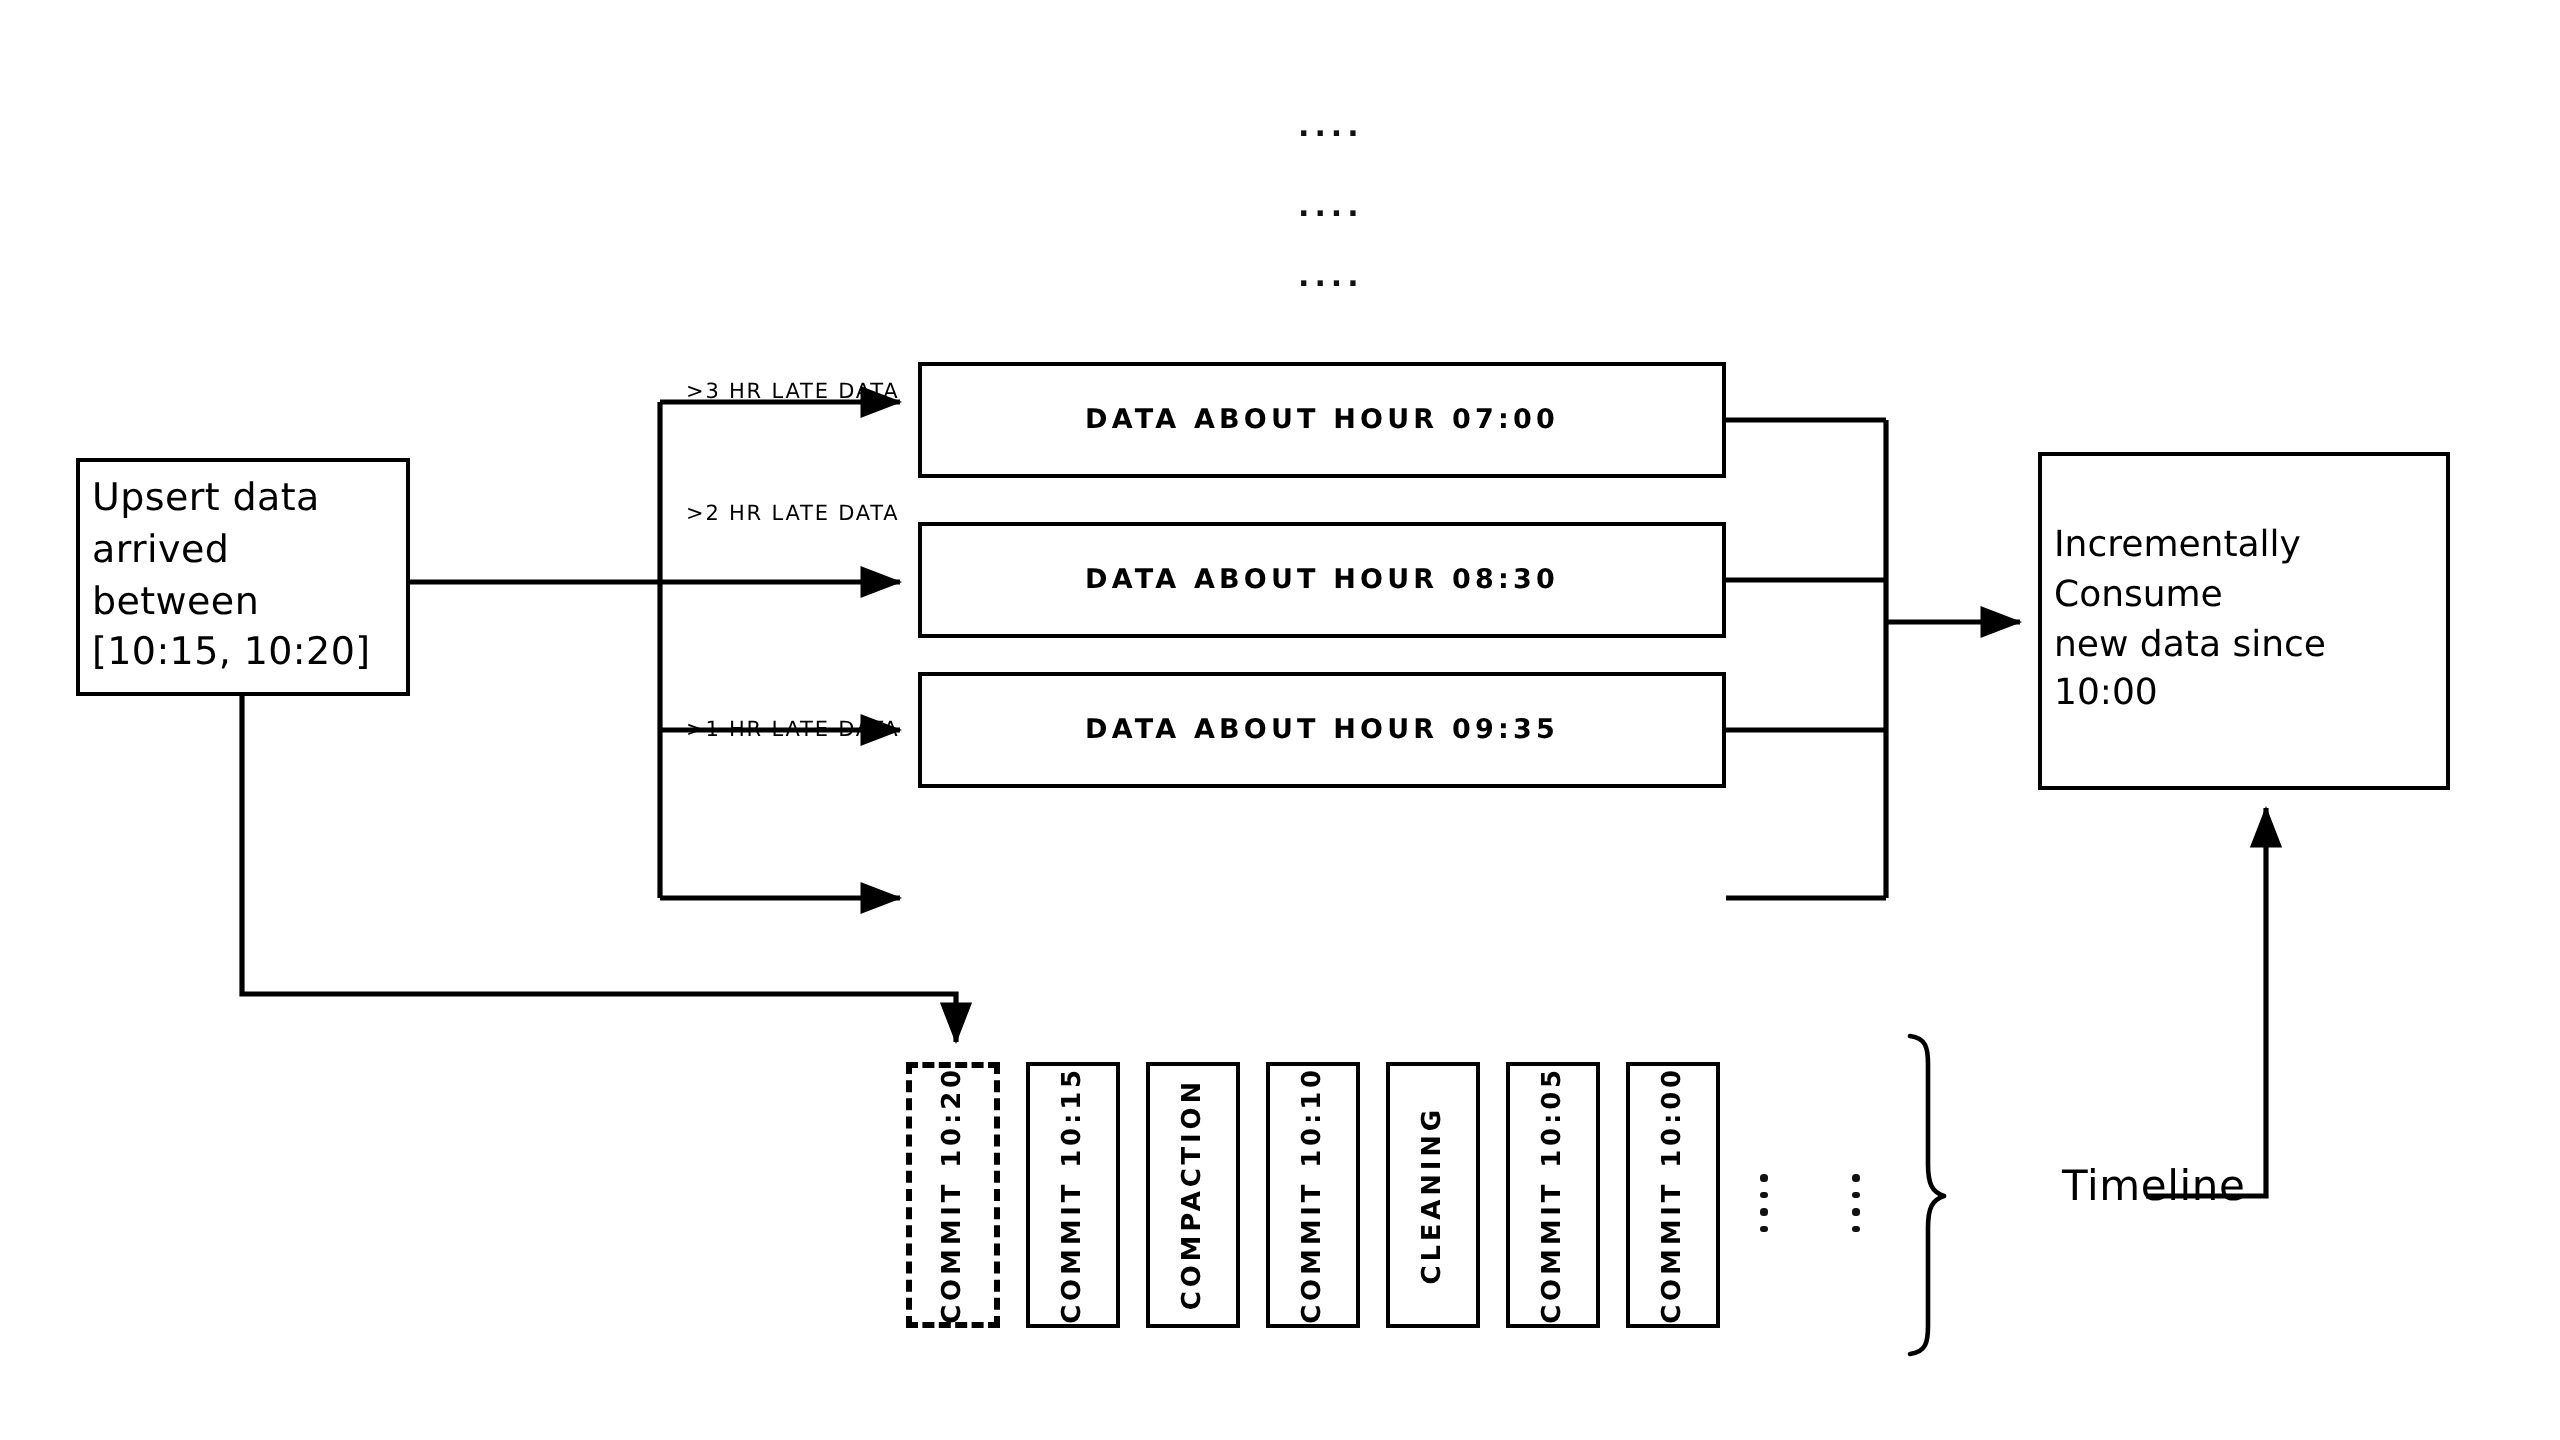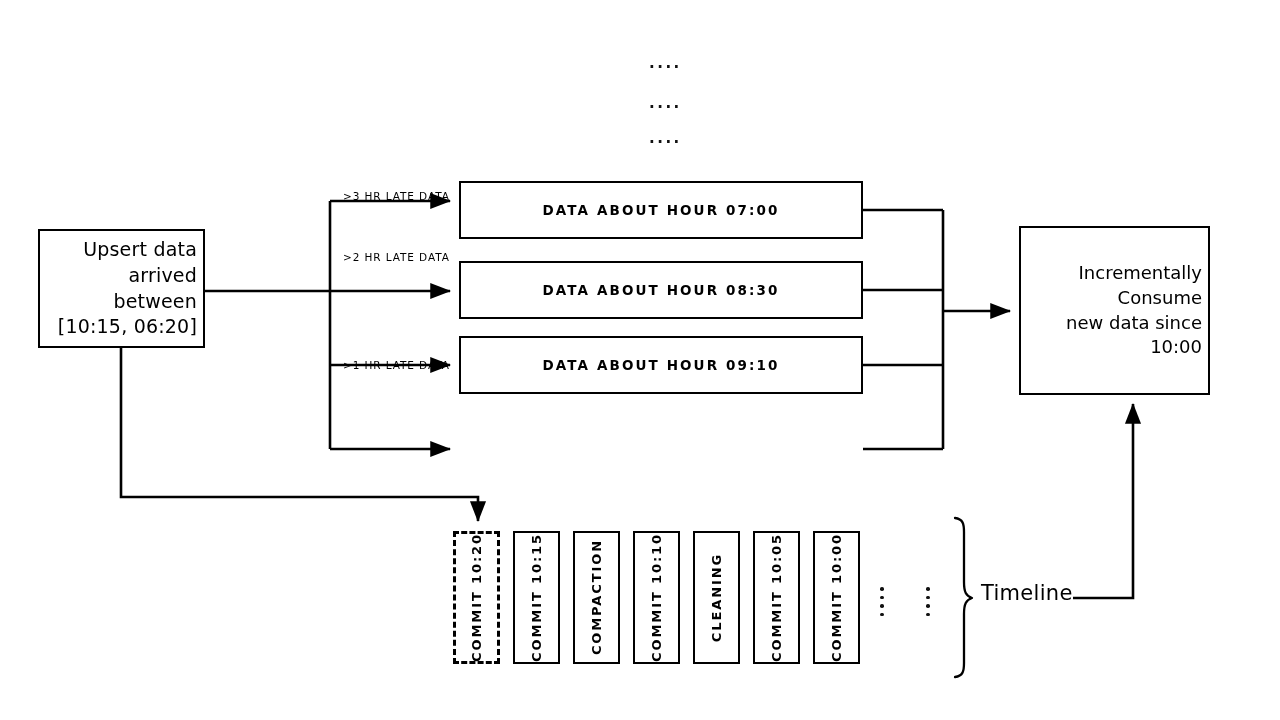--- a/index.html
+++ b/index.html
@@ -30,21 +30,21 @@
 
   
   .box {
     position: absolute;
     box-sizing: border-box;
     border: 2.5px solid #000;
     background: #fff;
     display: flex;
     align-items: center;
     justify-content: center;
-    text-align: right;
+    text-align: left;
   }
   .box.dashed {
     border-style: dashed;
     border-width: 3px;
   }
 
   
   #upsert-box {
     left: 38px;
     top: 229px;
@@ -76,21 +76,21 @@
   }
   #hour-box-0 { top: 181px; }
   #hour-box-1 { top: 261px; }
   #hour-box-2 { top: 336px; }
   #hour-box-3 { top: 421px; }
 
   
   #consume-box {
     left: 1019px;
     top: 226px;
-    width: 191px;
+    width: 206px;
     height: 169px;
     padding: 0 6px;
   }
   #consume-box .txt {
     font-family: "DejaVu Sans", sans-serif;
     font-size: 18px;
     line-height: 1.38;
     color: #000;
     white-space: pre-line;
   }
@@ -154,21 +154,21 @@
     height: 3.5px;
     background: #111;
     border-radius: 50%;
   }
   #v-dots-0 { left: 880px; top: 587px; }
   #v-dots-1 { left: 926px; top: 587px; }
 
   
   #timeline-label {
     position: absolute;
-    left: 981px;
+    left: 1031px;
     top: 581px;
     font-family: "DejaVu Sans", sans-serif;
     font-size: 21px;
     letter-spacing: 0.3px;
     color: #000;
     white-space: nowrap;
   }
 </style>
 </head>
 <body>
@@ -210,35 +210,35 @@
 
     <g stroke="#000" stroke-width="2.3" fill="none" stroke-linecap="round" stroke-linejoin="round">
       <path d="M955,518 C963,519 964,524 964,532 L964,582 C964,592 966,596 972,598
                C966,600 964,604 964,614 L964,663 C964,671 963,676 955,677"></path>
     </g>
   </svg>
 
   <div class="box" id="upsert-box">
     <div class="txt">Upsert data
 arrived between
-[10:15, 06:20]</div>
+[10:15, 10:20]</div>
   </div>
 
   <div class="edge-label" id="edge-label-0">&gt;3 HR LATE DATA</div>
   <div class="edge-label" id="edge-label-1">&gt;2 HR LATE DATA</div>
   <div class="edge-label" id="edge-label-2">&gt;1 HR LATE DATA</div>
 
   <div class="box hour-box" id="hour-box-0">
     <div class="txt">DATA ABOUT HOUR 07:00</div>
   </div>
   <div class="box hour-box" id="hour-box-1">
     <div class="txt">DATA ABOUT HOUR 08:30</div>
   </div>
   <div class="box hour-box" id="hour-box-2">
-    <div class="txt">DATA ABOUT HOUR 09:10</div>
+    <div class="txt">DATA ABOUT HOUR 09:35</div>
   </div>
 
   <div class="box" id="consume-box">
     <div class="txt">Incrementally Consume
 new data since 10:00</div>
   </div>
 
   <div class="top-dots" id="top-dots-0">....</div>
   <div class="top-dots" id="top-dots-1">....</div>
   <div class="top-dots" id="top-dots-2">....</div>

